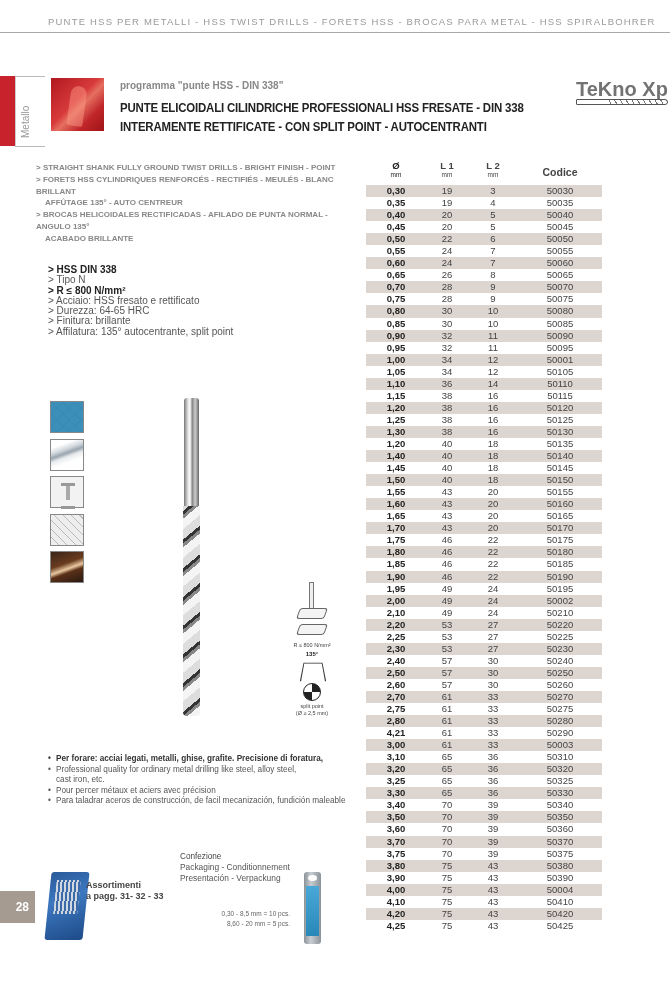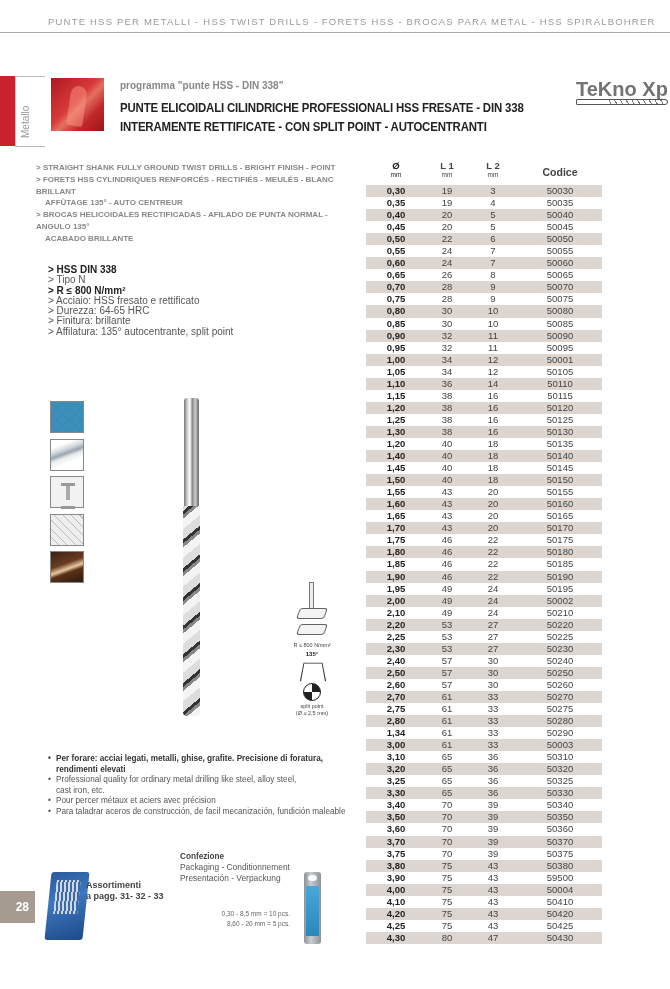--- a/index.html
+++ b/index.html
@@ -52,21 +52,21 @@
   .sym-split { width: 18px; height: 18px; margin: 4px auto 2px; border-radius: 50%; border: 1.5px solid #222; background: conic-gradient(#222 0 25%, #fff 25% 50%, #222 50% 75%, #fff 75% 100%); }
   .bullets { position: absolute; left: 48px; top: 754px; width: 315px; list-style: none; }
   .bullets li { font-size: 8.2px; color: #555; line-height: 10.6px; position: relative; padding-left: 8px; }
   .bullets li::before { content: "•"; position: absolute; left: 0; }
   .bullets li.b { font-weight: bold; color: #333; }
   .bullets li .ln2 { display: block; }
   .pagenum { position: absolute; left: 0; top: 891px; width: 35px; height: 32px; background: #a59b91; color: #fff; font-weight: bold; font-size: 12px; display: flex; align-items: center; justify-content: flex-end; padding-right: 6px; }
   .assort-img { position: absolute; left: 48px; top: 872px; width: 38px; height: 68px; background: linear-gradient(160deg, #2a5a9a 0%, #3c78c0 40%, #1e4a88 100%); border-radius: 3px; transform: skewX(-6deg); }
   .assort-img::before { content: ""; position: absolute; left: 6px; top: 8px; width: 24px; height: 34px; background: repeating-linear-gradient(90deg, #cfd8e0 0 2px, #3a6aa8 2px 4px); }
   .assort-label { position: absolute; left: 86px; top: 880px; font-size: 9px; font-weight: bold; color: #444; line-height: 11px; }
-  .pack-title { position: absolute; left: 180px; top: 852px; font-size: 8.2px; font-weight: bold; color: #444; }
+  .pack-title { position: absolute; left: 180px; top: 852px; font-size: 8.2px; font-weight: normal; color: #444; }
   .pack-sub { position: absolute; left: 180px; top: 862px; font-size: 8.4px; color: #555; line-height: 10.5px; }
   .pack-qty { position: absolute; left: 214px; top: 909px; font-size: 6.5px; color: #666; line-height: 9.5px; text-align: right; width: 76px; }
   .pack-img { position: absolute; left: 304px; top: 872px; width: 17px; height: 72px; background: linear-gradient(90deg, #8b9399, #c7cdd1 40%, #8b9399); border-radius: 3px; }
   .pack-img::before { content: ""; position: absolute; left: 4px; top: 3px; width: 9px; height: 6px; border-radius: 50%; background: #fff; }
   .pack-img::after { content: ""; position: absolute; left: 2px; top: 14px; width: 13px; height: 50px; background: linear-gradient(180deg, #4aa8d8, #2a88b8); }
   .table { position: absolute; left: 366px; top: 161px; width: 236px; }
   .thead { height: 24px; display: flex; font-weight: bold; color: #a0958c; }
   .thead .c { text-align: center; }
   .th-main { font-size: 9.5px; line-height: 10px; display: block; }
   .th-unit { font-size: 6.5px; line-height: 8px; display: block; font-weight: normal; }
@@ -137,21 +137,21 @@
   </div>
   <div class="sym-txt">R ≤ 800 N/mm²</div>
   <div class="sym-angle">135°</div>
   <div class="sym-tip"></div>
   <div class="sym-split"></div>
   <div class="sym-txt">split point</div>
   <div class="sym-txt">(Ø ≥ 2,5 mm)</div>
 </div>
 
 <ul class="bullets">
-  <li class="b"><span>Per forare: acciai legati, metalli, ghise, grafite. Precisione di foratura,</span><span class="ln2">rendimenti elevati</span></li>
+  <li class="b"><span>Per forare: acciai legati, metalli, ghise, grafite. Precisione di foratura,</span></li>
   <li><span>Professional quality for ordinary metal drilling like steel, alloy steel,</span><span class="ln2">cast iron, etc.</span></li>
   <li><span>Pour percer métaux et aciers avec précision</span></li>
   <li><span>Para taladrar aceros de construcción, de facil mecanización, fundición maleable</span></li>
 </ul>
 
 <div class="pagenum">28</div>
 <div class="assort-img"></div>
 <div class="assort-label">
   <div>Assortimenti</div>
   <div>a pagg. 31- 32 - 33</div>
@@ -449,21 +449,21 @@
         <div class="c3">33</div>
         <div class="c4">50275</div>
       </div>
       <div class="tr">
         <div class="c1">2,80</div>
         <div class="c2">61</div>
         <div class="c3">33</div>
         <div class="c4">50280</div>
       </div>
       <div class="tr">
-        <div class="c1">1,34</div>
+        <div class="c1">4,21</div>
         <div class="c2">61</div>
         <div class="c3">33</div>
         <div class="c4">50290</div>
       </div>
       <div class="tr">
         <div class="c1">3,00</div>
         <div class="c2">61</div>
         <div class="c3">33</div>
         <div class="c4">50003</div>
       </div>
@@ -524,21 +524,21 @@
       <div class="tr">
         <div class="c1">3,80</div>
         <div class="c2">75</div>
         <div class="c3">43</div>
         <div class="c4">50380</div>
       </div>
       <div class="tr">
         <div class="c1">3,90</div>
         <div class="c2">75</div>
         <div class="c3">43</div>
-        <div class="c4">59500</div>
+        <div class="c4">50390</div>
       </div>
       <div class="tr">
         <div class="c1">4,00</div>
         <div class="c2">75</div>
         <div class="c3">43</div>
         <div class="c4">50004</div>
       </div>
       <div class="tr">
         <div class="c1">4,10</div>
         <div class="c2">75</div>
@@ -550,20 +550,14 @@
         <div class="c2">75</div>
         <div class="c3">43</div>
         <div class="c4">50420</div>
       </div>
       <div class="tr">
         <div class="c1">4,25</div>
         <div class="c2">75</div>
         <div class="c3">43</div>
         <div class="c4">50425</div>
       </div>
-      <div class="tr">
-        <div class="c1">4,30</div>
-        <div class="c2">80</div>
-        <div class="c3">47</div>
-        <div class="c4">50430</div>
-      </div>
     </div>
 </div>
 
 </body></html>

